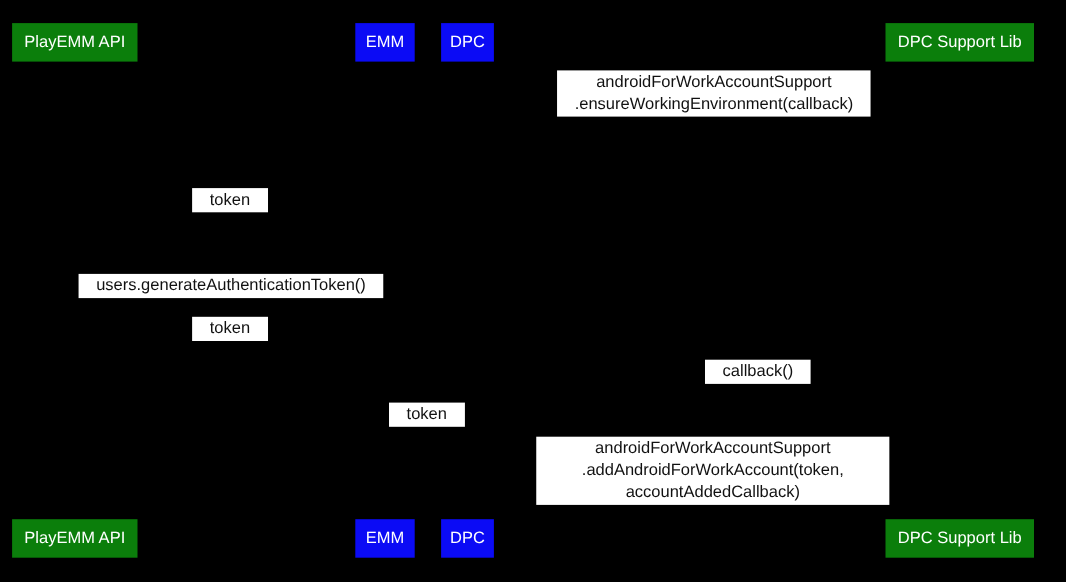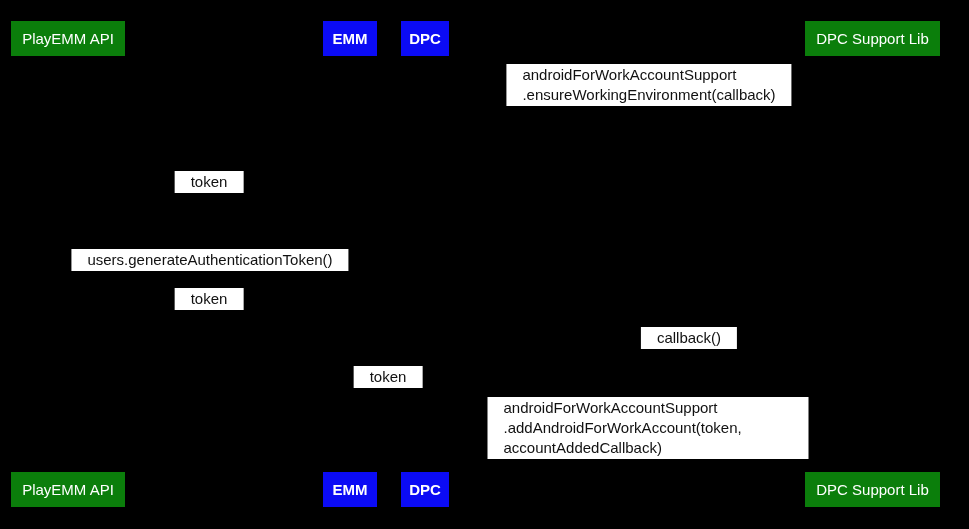--- a/index.html
+++ b/index.html
@@ -26,29 +26,30 @@
   .actor {
     position: absolute;
     height: 35px;
     line-height: 35px;
     text-align: center;
     color: var(--actor-text);
     font-size: 15px;
     white-space: nowrap;
   }
   .actor.green { background: var(--green-actor); }
-  .actor.blue  { background: var(--blue-actor); font-weight: bold; }
+  .actor.blue  { background: var(--blue-actor); }
   .msg {
     position: absolute;
     transform: translateX(-50%);
     background: var(--label-bg);
     color: var(--label-text);
     font-size: 15px;
     line-height: 20px;
     padding: 1px 16px;
+    text-align: center;
     white-space: pre-line;
   }
 </style>
 </head>
 <body>
 
 <div class="stage">
 
   <div class="actor green" style="left:11px;  top:21px; width:114px;">PlayEMM API</div>
   <div class="actor blue" style="left:323px; top:21px; width:54px;">EMM</div>

